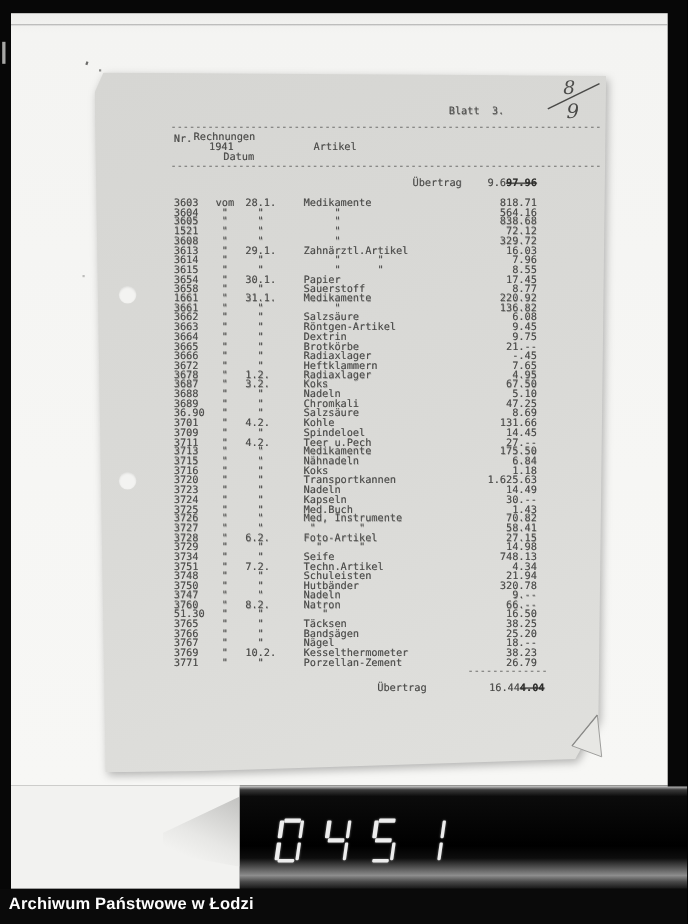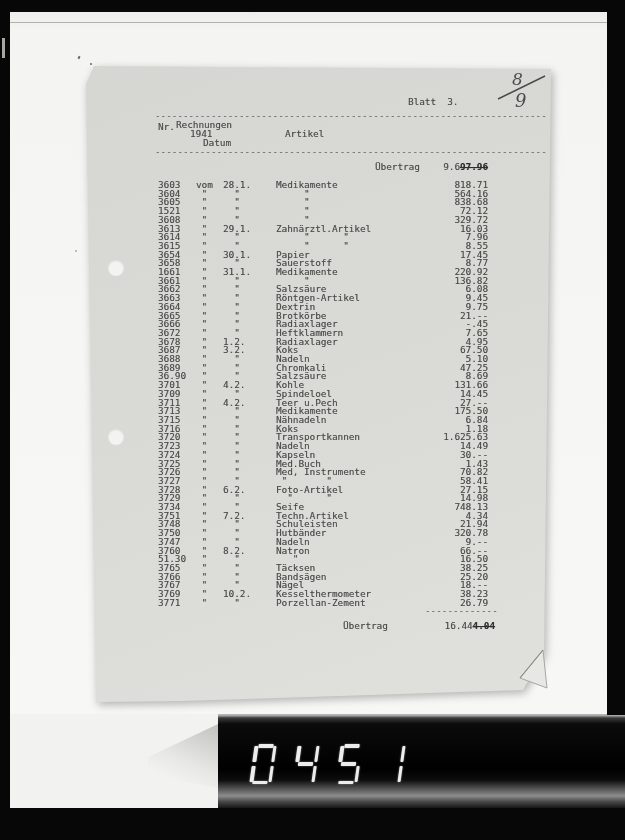--- a/index.html
+++ b/index.html
@@ -191,13 +191,16 @@
           <div class="seg seg-f"></div>
           <div class="seg seg-g"></div>
         </div>
         <div class="digit">
           <div class="seg seg-b"></div>
           <div class="seg seg-c"></div>
         </div>
       </div>
   </div>
 
+  <div class="wm-bar">
+    <div class="wm-text">Archiwum Państwowe w Łodzi</div>
+  </div>
 </div>
 
 </body></html>

